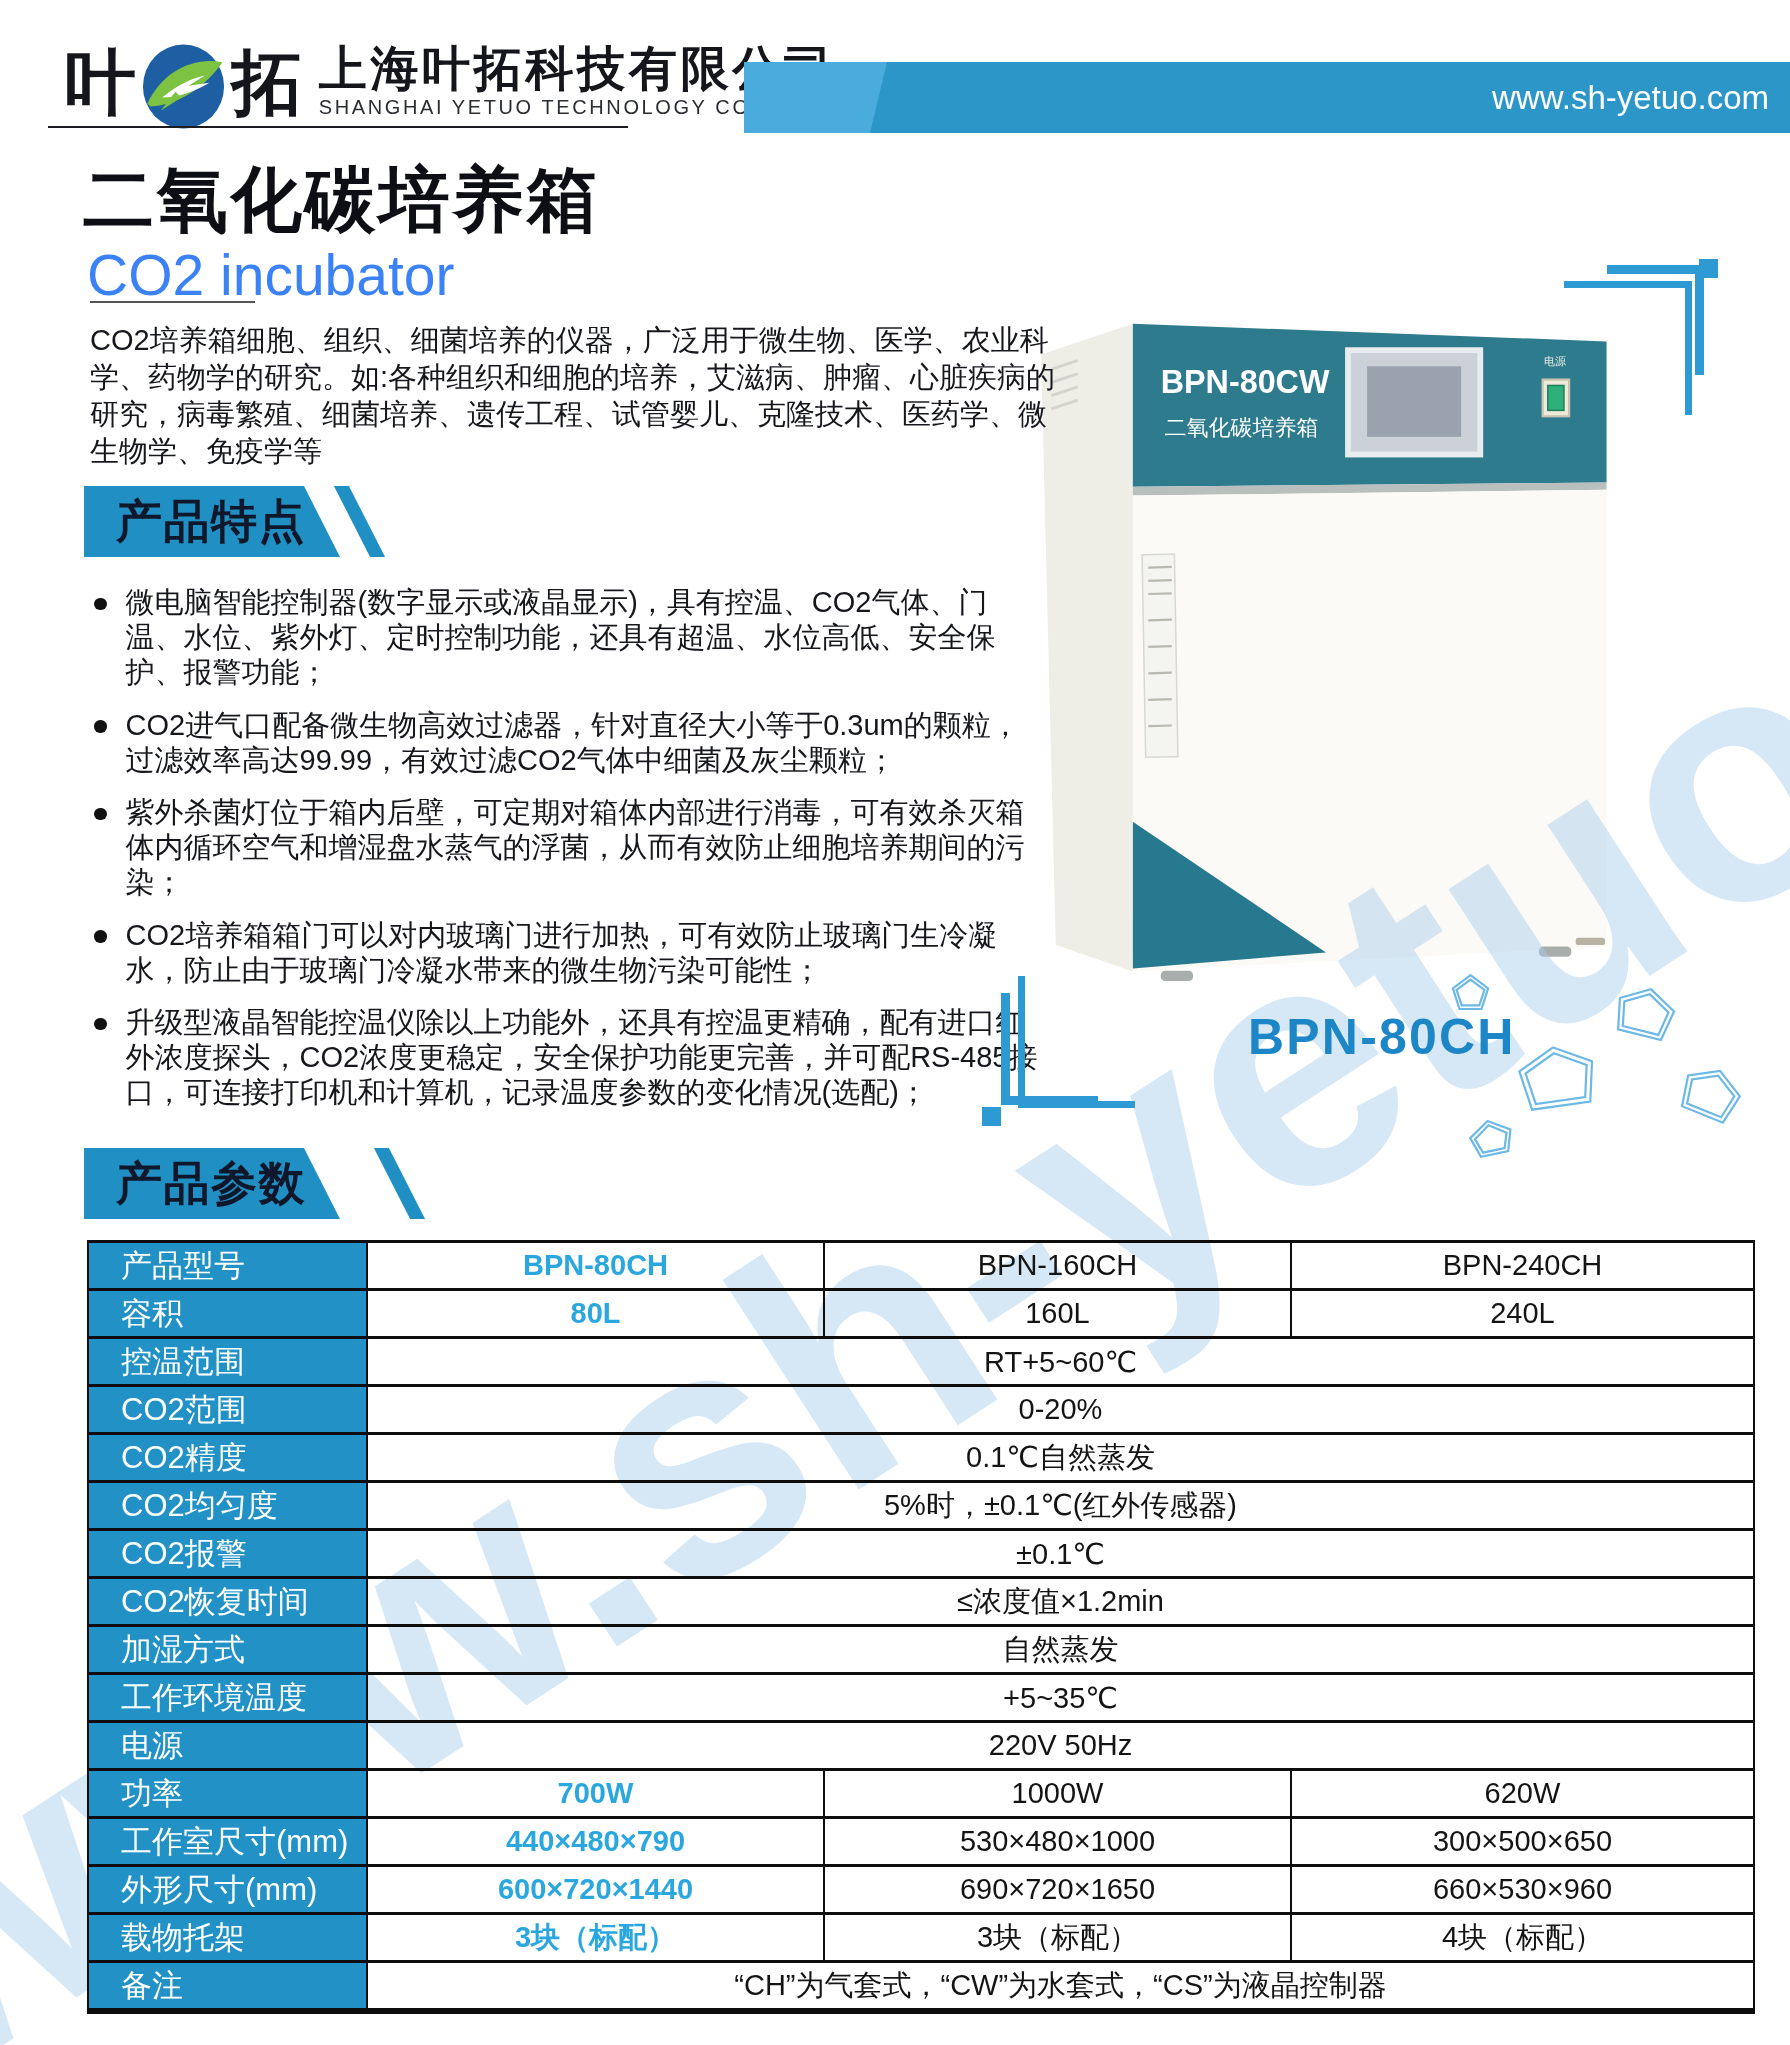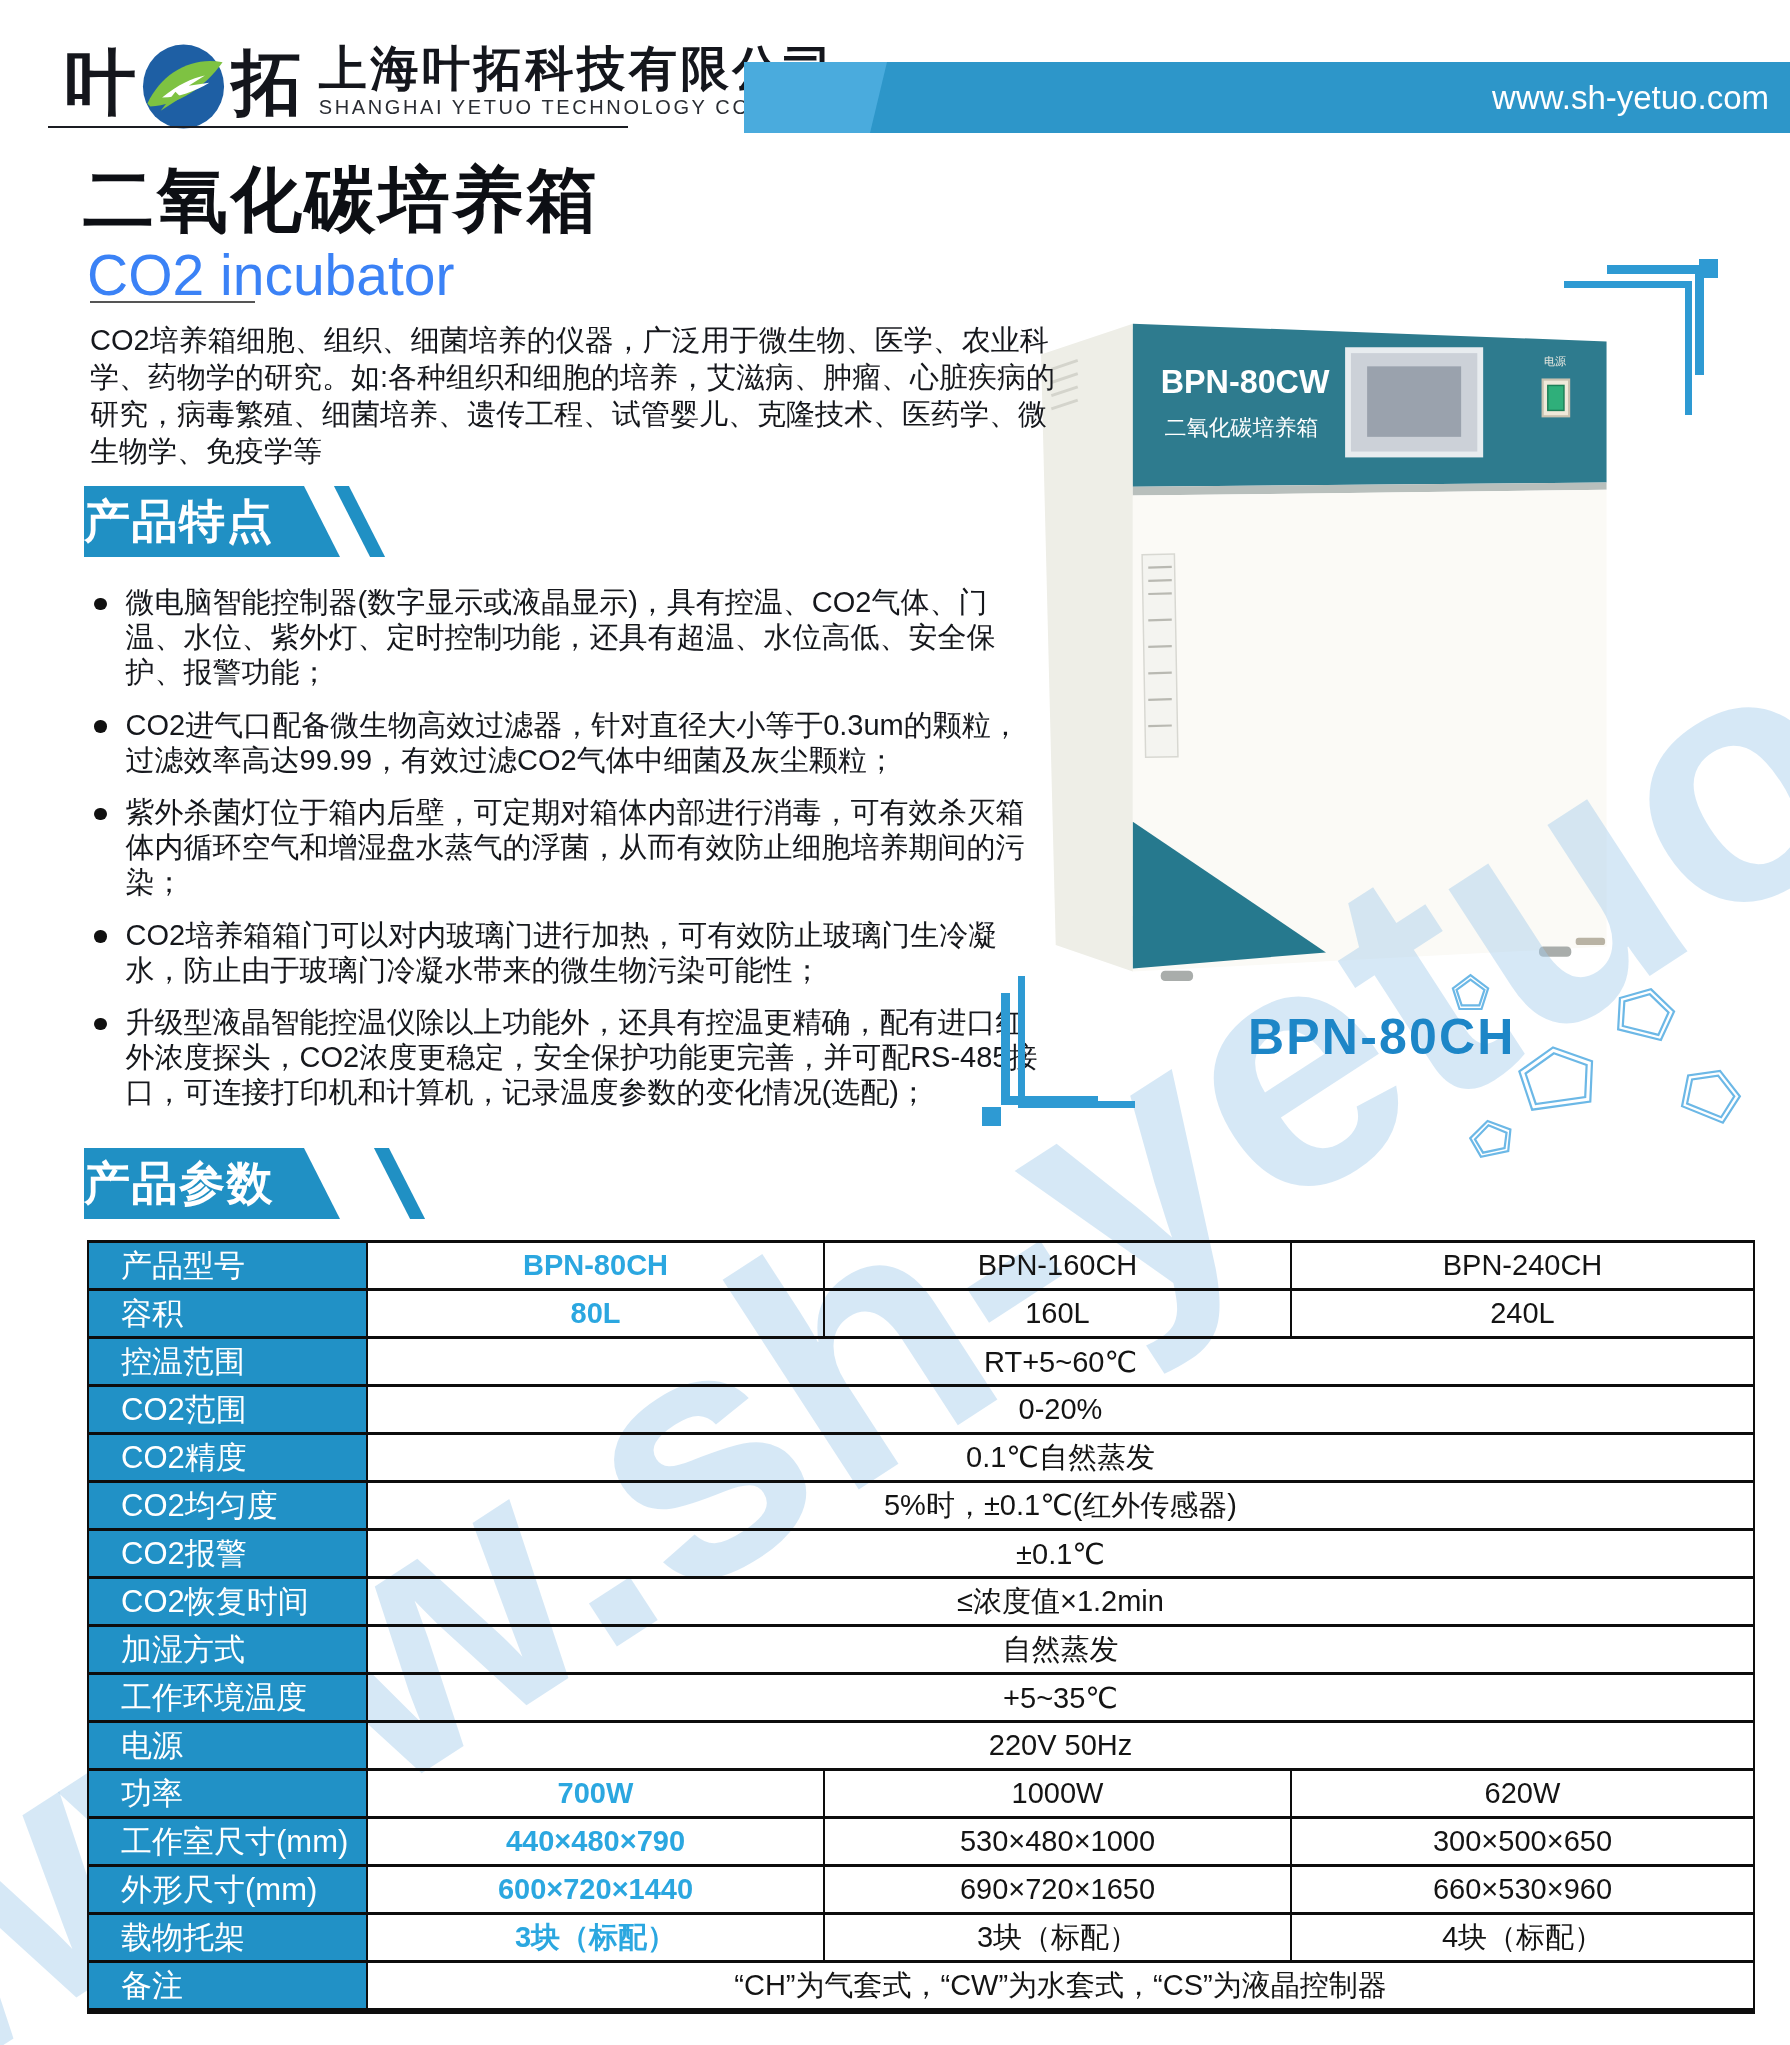--- a/index.html
+++ b/index.html
@@ -21,21 +21,21 @@
   .site-banner .url{position:absolute;right:22px;top:0;height:71px;line-height:71px;color:#fff;font-size:33px;}
   
   .page-title{position:absolute;left:83px;top:153px;font-size:71px;font-weight:900;letter-spacing:2.9px;color:#0d0f14;z-index:3;}
   .page-subtitle{position:absolute;left:87px;top:242px;font-size:57px;font-weight:500;color:#3b82f6;z-index:3;}
   .subtitle-underline{position:absolute;left:90px;top:301px;width:165px;height:1.5px;background:#555;z-index:3;}
   
   .intro{position:absolute;left:90px;top:322px;width:977px;font-size:29px;line-height:37px;color:#15171c;z-index:3;}
   
   .sec-banner{position:absolute;left:84px;height:71px;display:flex;align-items:stretch;z-index:3;}
   .sec-banner .main{width:256px;background:#2090c4;clip-path:polygon(0 0,calc(100% - 36px) 0,100% 100%,0 100%);
-    color:#ffffff;font-size:46px;font-weight:bold;line-height:71px;box-sizing:border-box;letter-spacing:1.5px;}
+    color:#0f172a;font-size:46px;font-weight:bold;line-height:71px;padding-left:32px;box-sizing:border-box;letter-spacing:1.5px;}
   .sec-banner .stripe{width:14.7px;background:#2090c4;transform:skewX(27deg);margin-left:11.8px;}
   #features-banner{top:486px;}
   #params-banner{top:1148px;gap:40px;}
   
   .features-list{position:absolute;left:94px;top:585px;width:948px;list-style:none;margin:0;padding:0;z-index:3;}
   .features-list li{display:flex;margin-bottom:17.6px;}
   .features-list .dot{flex:0 0 12.5px;width:12.5px;height:12.5px;border-radius:50%;background:#111;margin:12.5px 19px 0 0;}
   .features-list .ftext{font-size:29px;line-height:35px;color:#15171c;width:918px;}
   
   .product-visual{position:absolute;left:1032px;top:312px;z-index:1;}

